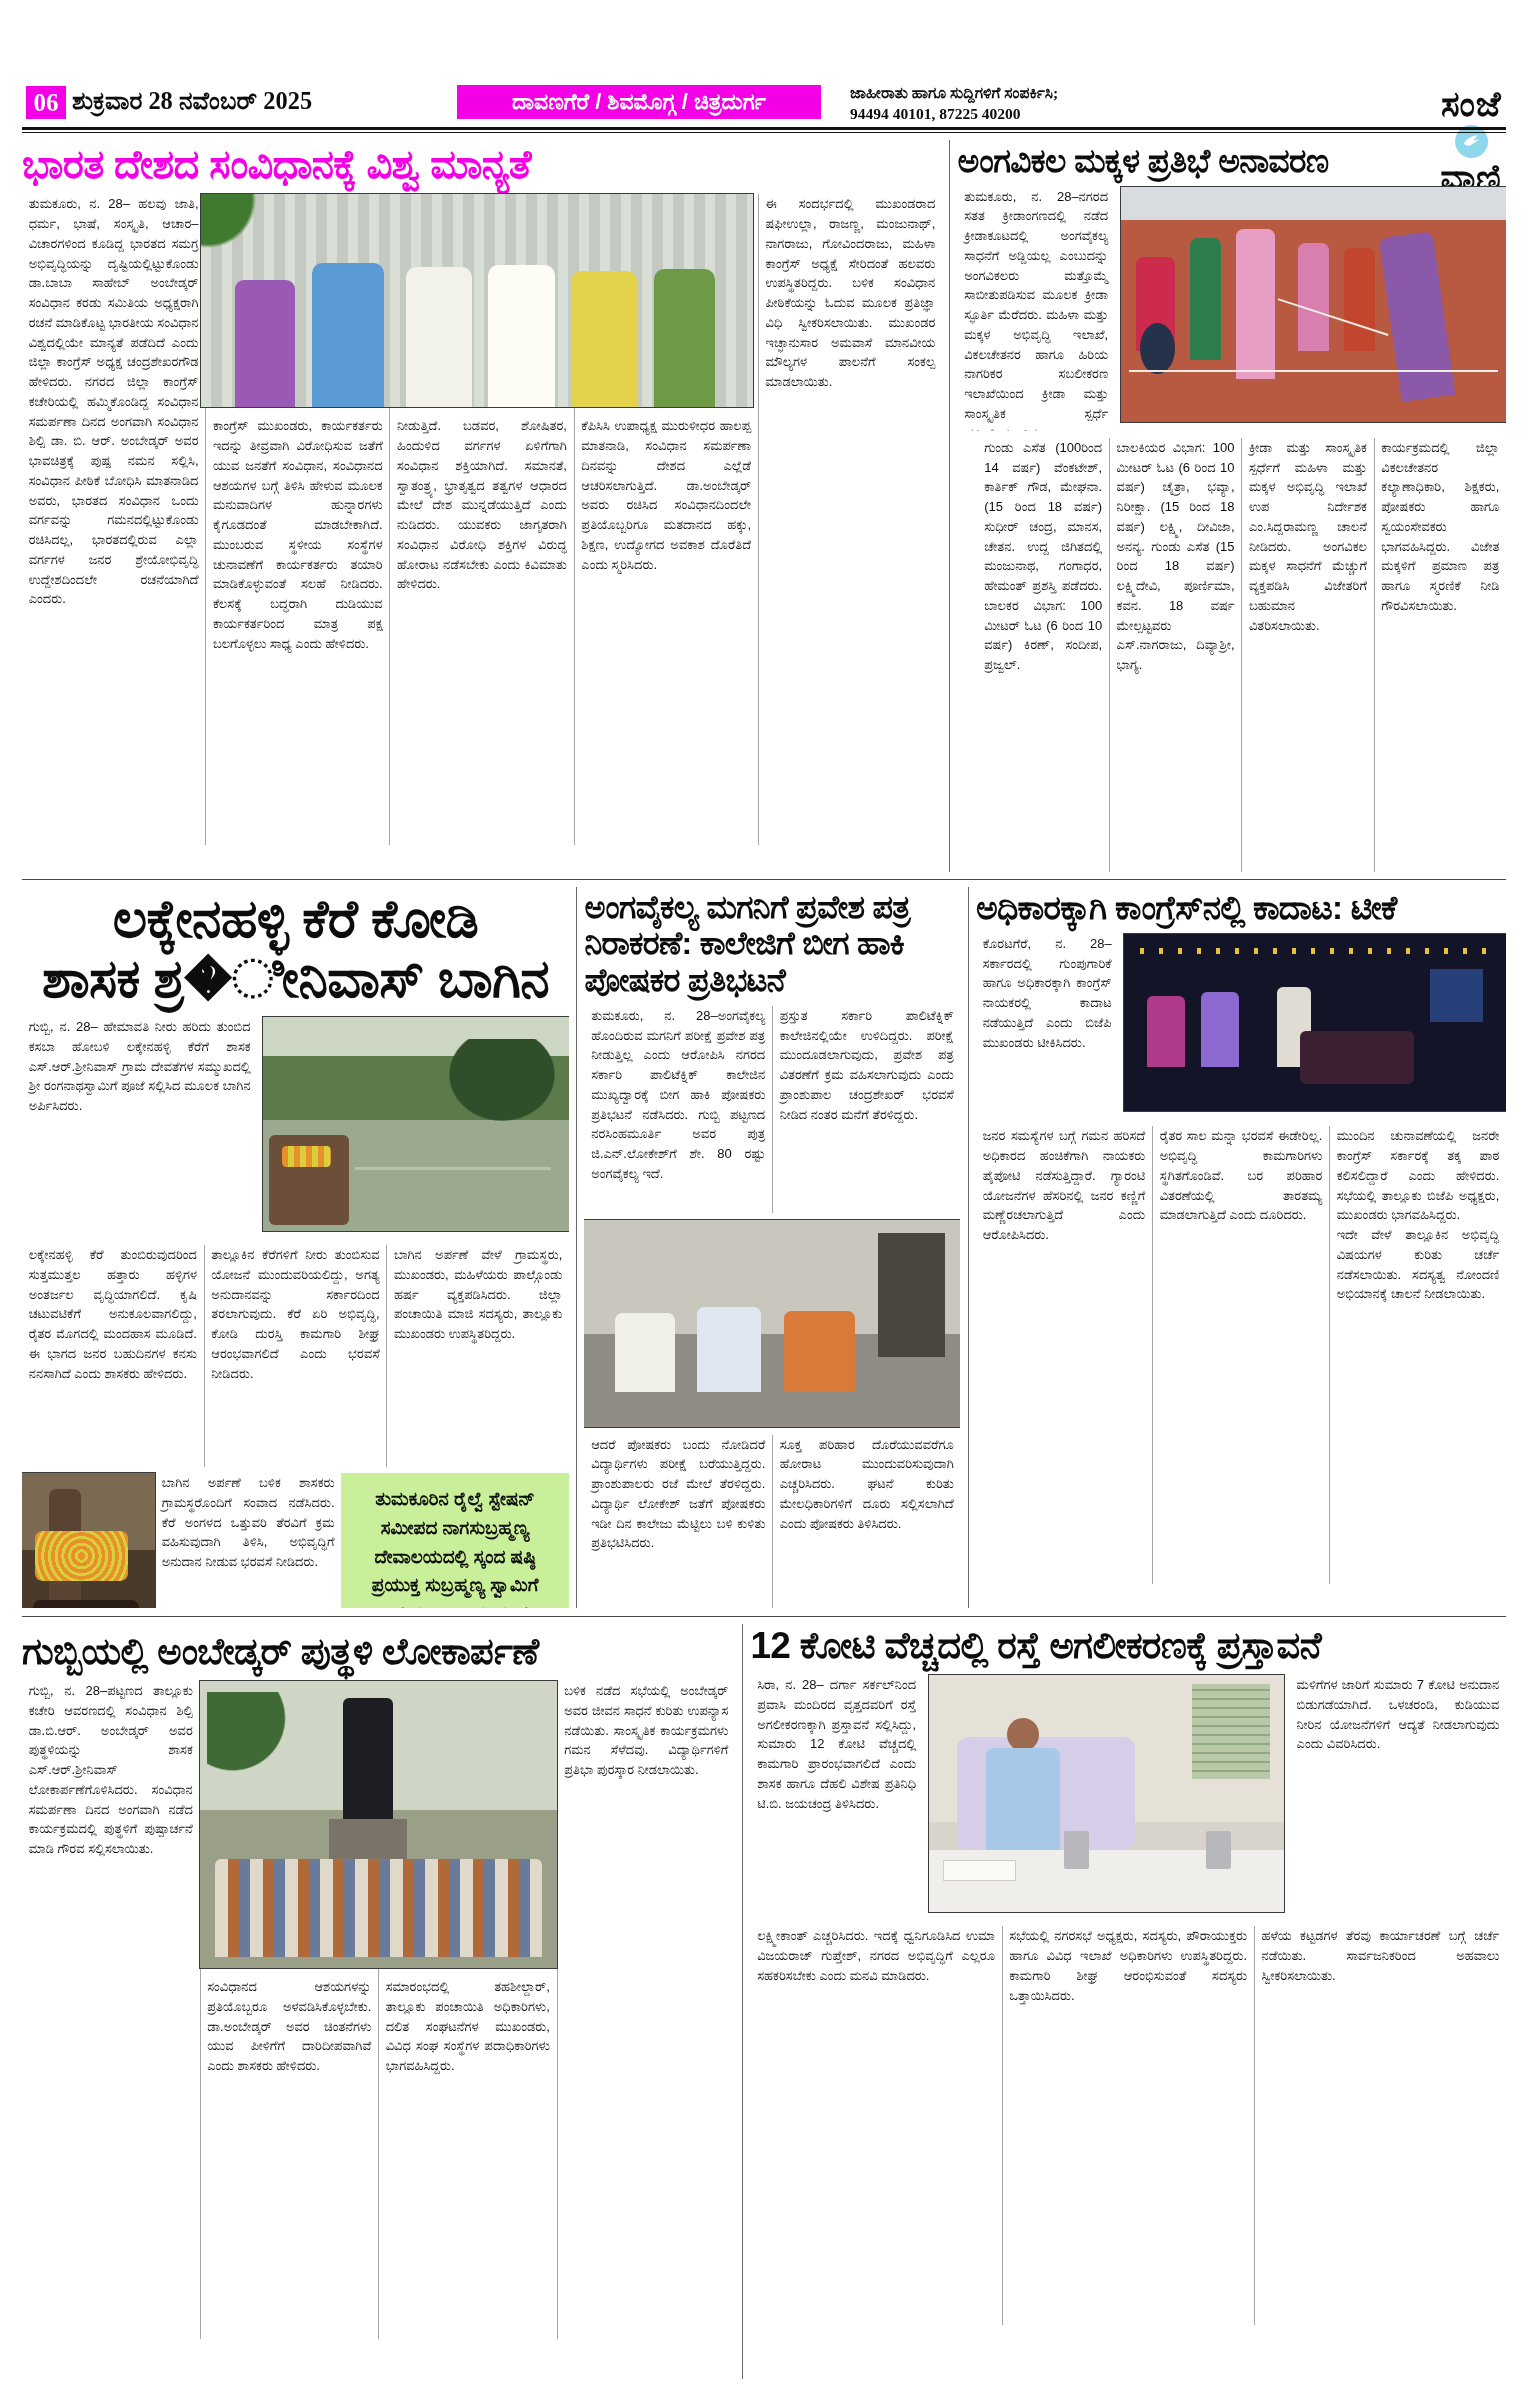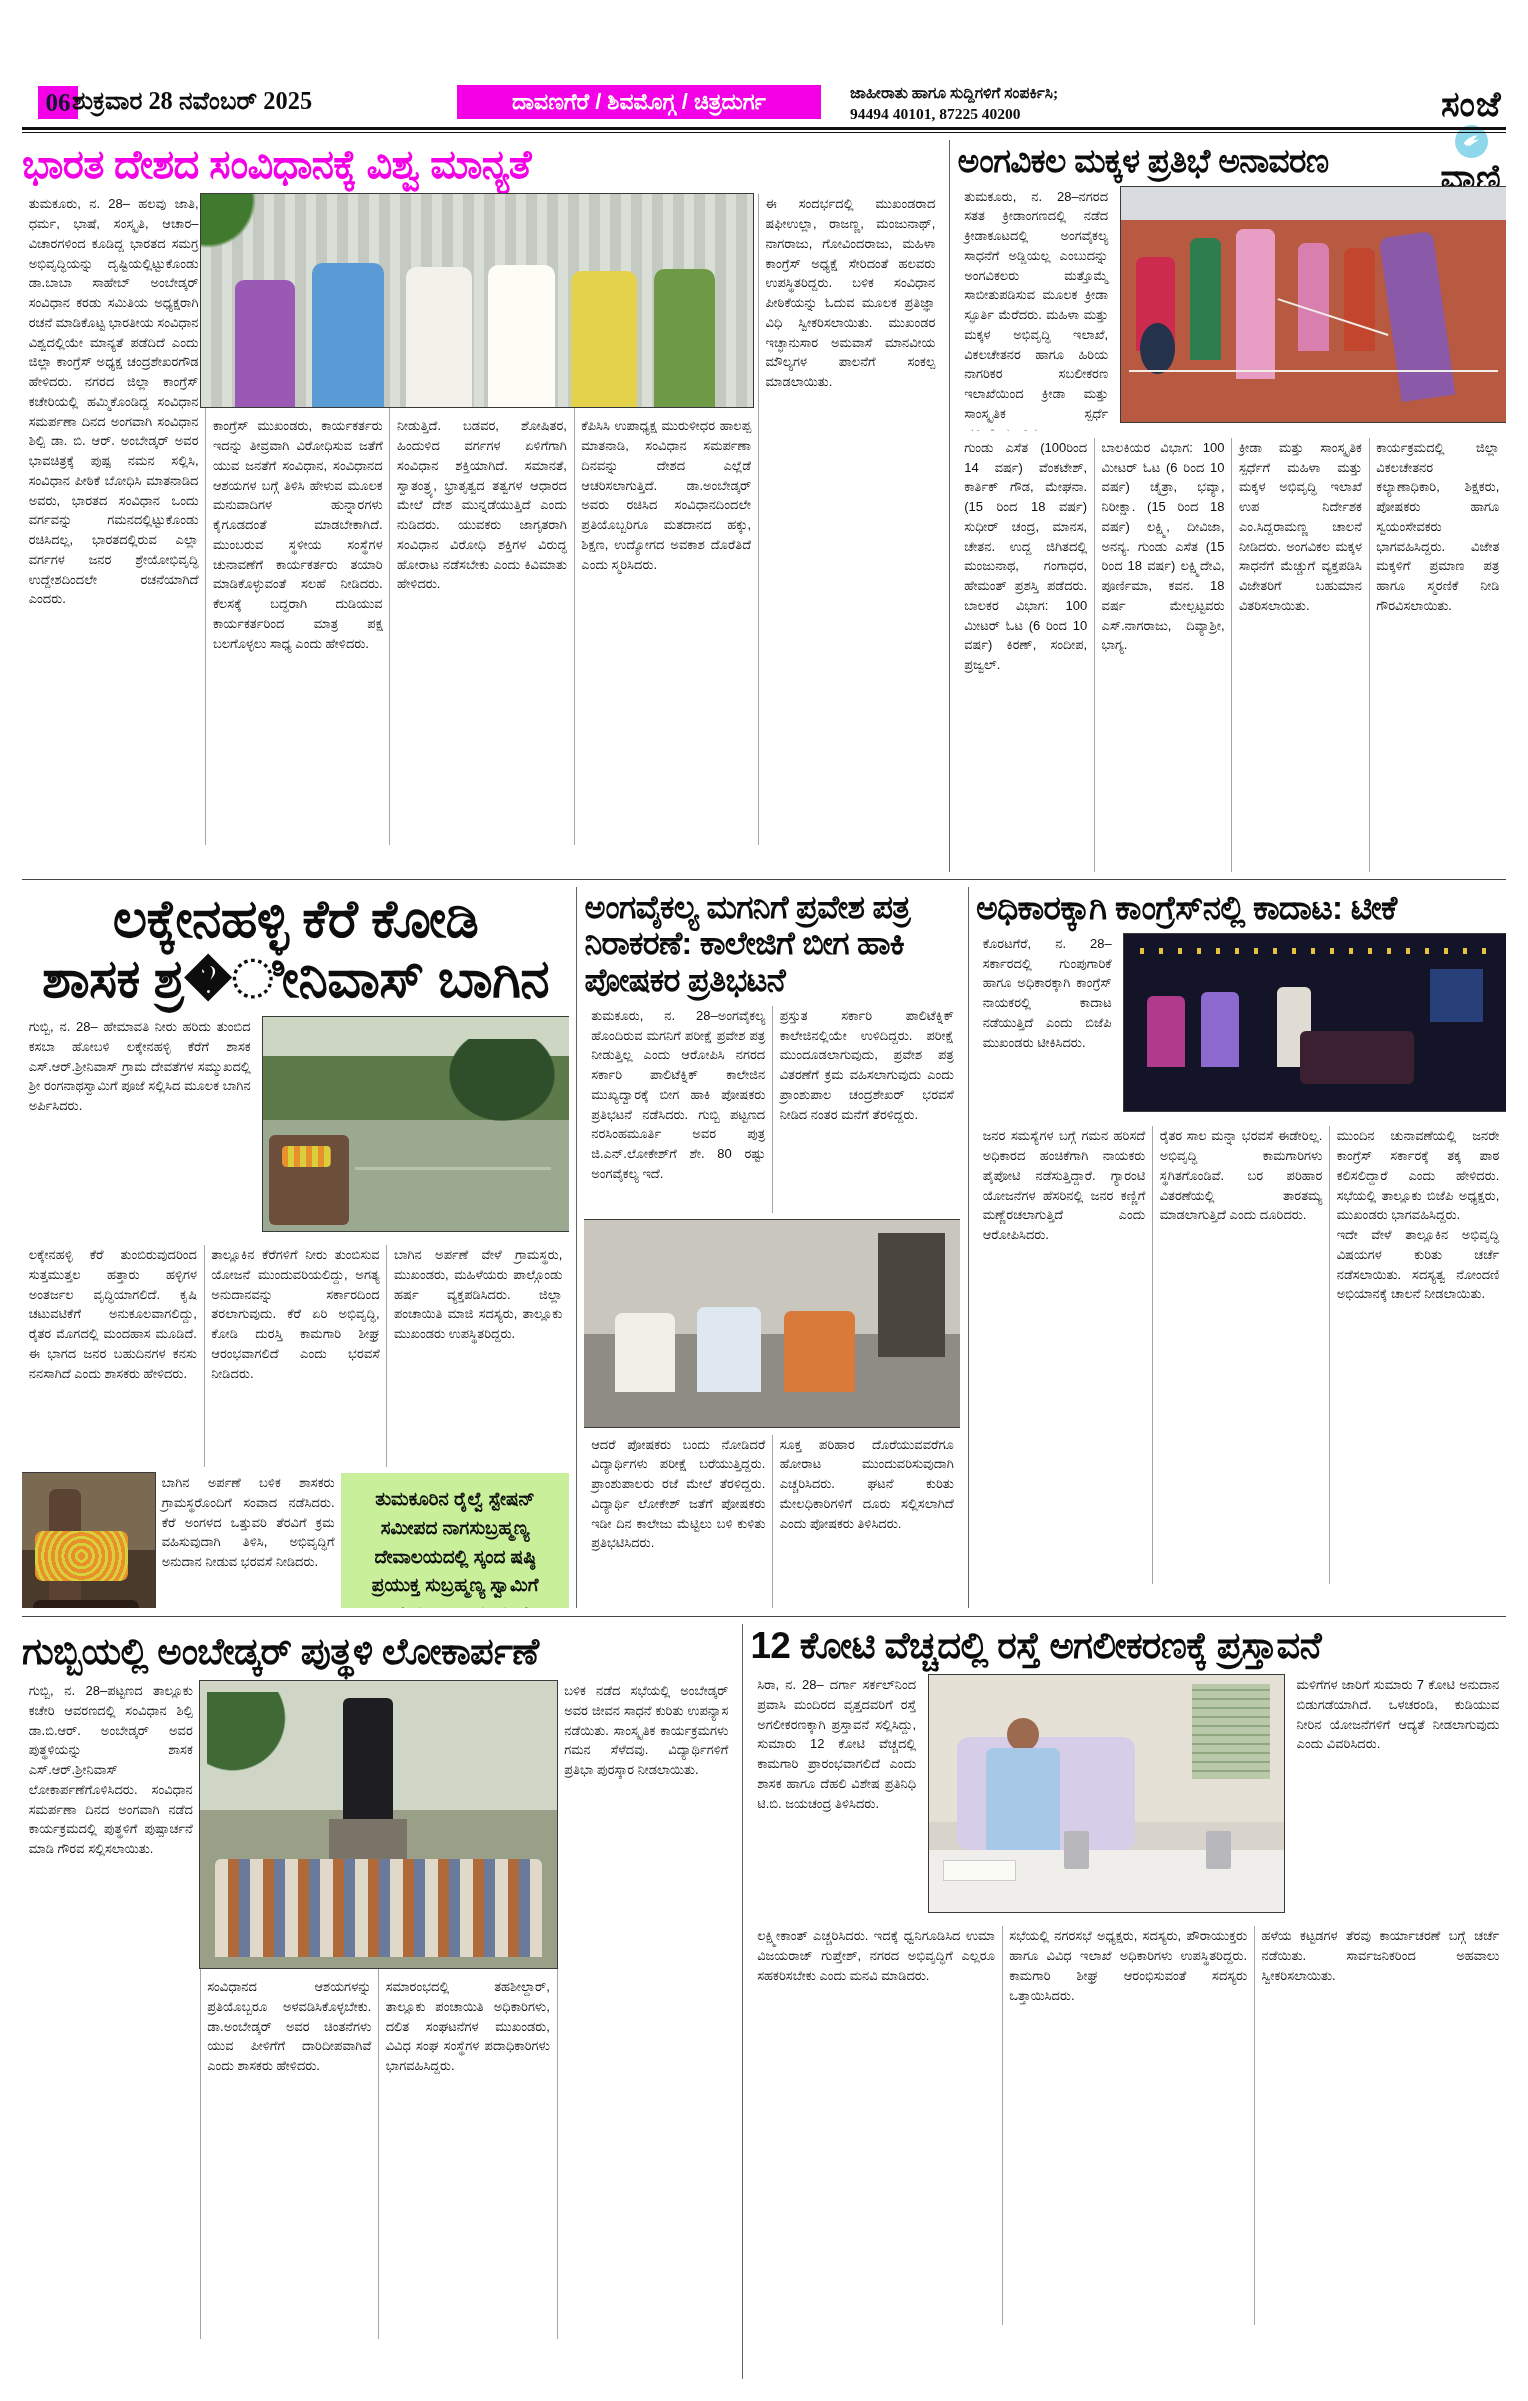--- a/index.html
+++ b/index.html
@@ -1,22 +1,22 @@
 <!DOCTYPE html>
 <html style="font-size:12px"><head>
 <meta charset="utf-8">
 <style>
   html,body{margin:0;padding:0;background:#e8e8e8;}
   .page{position:relative;width:1528px;height:2401px;background:#ffffff;
         font-family:"Liberation Sans",sans-serif;color:#0d0d0d;overflow:hidden;}
 
   
   .header{position:absolute;top:83px;left:22px;width:1484px;height:43px;}
-  .pageno{position:absolute;left:16px;top:3px;width:40px;height:33px;background:#f400e6;
-          color:#0f172a;font-weight:bold;font-size:25px;display:flex;align-items:center;justify-content:center;
+  .pageno{position:absolute;left:4px;top:3px;width:40px;height:33px;background:#f400e6;
+          color:#ffffff;font-weight:bold;font-size:25px;display:flex;align-items:center;justify-content:center;
           font-family:"Liberation Serif",serif;}
   .date{position:absolute;left:50px;top:4.4px;font-size:24.4px;font-weight:bold;font-family:"Liberation Serif",serif;}
   .regionbar{position:absolute;left:435px;top:1.5px;width:364px;height:34px;background:#f400e6;color:#fff;
              display:flex;align-items:center;justify-content:center;font-size:22px;font-weight:bold;}
   .contact{position:absolute;left:828px;top:0;width:318px;font-weight:bold;
            font-size:15.5px;line-height:1.35;font-family:"Liberation Serif",serif;}
   .masthead{position:absolute;right:4.4px;top:1.5px;display:flex;align-items:center;font-size:35px;font-weight:bold;
             font-family:"Liberation Serif",serif;letter-spacing:0.7px;flex-direction:column;}
   .birdlogo{width:33px;height:33px;border-radius:50%;background:#8fd8ec;margin:0 3px;display:flex;
             align-items:center;justify-content:center;}
@@ -120,21 +120,21 @@
             <div class="ps" style="left:5%;top:58%;width:9%;height:22%;background:#24324c;border-radius:50%;"></div>
             <div class="ps" style="left:18%;top:22%;width:8%;height:52%;background:#2e7d4f;border-radius:7.4px 7.4px 0 0;"></div>
             <div class="ps" style="left:30%;top:18%;width:10%;height:64%;background:#e89ec4;border-radius:7.4px 7.4px 0 0;"></div>
             <div class="ps" style="left:46%;top:24%;width:8%;height:46%;background:#d87fb0;border-radius:7.4px 7.4px 0 0;"></div>
             <div class="ps" style="left:58%;top:26%;width:8%;height:44%;background:#c2452e;border-radius:7.4px 7.4px 0 0;"></div>
             <div class="ps" style="left:70%;top:20%;width:14%;height:70%;background:#8a5aa8;border-radius:9px 9px 0 0;transform:rotate(-8deg);"></div>
             <div class="ps" style="left:2%;top:78%;width:96%;height:2.2px;background:#f0ede6;"></div>
             <div class="ps" style="left:40%;top:55%;width:30%;height:2.2px;background:#f0ede6;transform:rotate(18deg);"></div>
           </div>
         </div>
-        <div class="cols" style="height:444px;margin-top:7.4px;">
+        <div class="cols" style="height:444px;margin-top:7.4px;margin-left:20px;">
           <div class="col">ಗುಂಡು ಎಸೆತ (100ರಿಂದ 14 ವರ್ಷ) ವೆಂಕಟೇಶ್, ಕಾರ್ತಿಕ್ ಗೌಡ, ಮೇಘನಾ. (15 ರಿಂದ 18 ವರ್ಷ) ಸುಧೀರ್ ಚಂದ್ರ, ಮಾನಸ, ಚೇತನ. ಉದ್ದ ಜಿಗಿತದಲ್ಲಿ ಮಂಜುನಾಥ, ಗಂಗಾಧರ, ಹೇಮಂತ್ ಪ್ರಶಸ್ತಿ ಪಡೆದರು. ಬಾಲಕರ ವಿಭಾಗ: 100 ಮೀಟರ್ ಓಟ (6 ರಿಂದ 10 ವರ್ಷ) ಕಿರಣ್, ಸಂದೀಪ, ಪ್ರಜ್ವಲ್.</div>
           <div class="col">ಬಾಲಕಿಯರ ವಿಭಾಗ: 100 ಮೀಟರ್ ಓಟ (6 ರಿಂದ 10 ವರ್ಷ) ಚೈತ್ರಾ, ಭವ್ಯಾ, ನಿರೀಕ್ಷಾ. (15 ರಿಂದ 18 ವರ್ಷ) ಲಕ್ಷ್ಮಿ, ದೀವಿಜಾ, ಅನನ್ಯ. ಗುಂಡು ಎಸೆತ (15 ರಿಂದ 18 ವರ್ಷ) ಲಕ್ಷ್ಮಿದೇವಿ, ಪೂರ್ಣಿಮಾ, ಕವನ. 18 ವರ್ಷ ಮೇಲ್ಪಟ್ಟವರು ಎಸ್.ನಾಗರಾಜು, ದಿವ್ಯಾಶ್ರೀ, ಭಾಗ್ಯ.</div>
           <div class="col">ಕ್ರೀಡಾ ಮತ್ತು ಸಾಂಸ್ಕೃತಿಕ ಸ್ಪರ್ಧೆಗೆ ಮಹಿಳಾ ಮತ್ತು ಮಕ್ಕಳ ಅಭಿವೃದ್ಧಿ ಇಲಾಖೆ ಉಪ ನಿರ್ದೇಶಕ ಎಂ.ಸಿದ್ದರಾಮಣ್ಣ ಚಾಲನೆ ನೀಡಿದರು. ಅಂಗವಿಕಲ ಮಕ್ಕಳ ಸಾಧನೆಗೆ ಮೆಚ್ಚುಗೆ ವ್ಯಕ್ತಪಡಿಸಿ ವಿಜೇತರಿಗೆ ಬಹುಮಾನ ವಿತರಿಸಲಾಯಿತು.</div>
           <div class="col">ಕಾರ್ಯಕ್ರಮದಲ್ಲಿ ಜಿಲ್ಲಾ ವಿಕಲಚೇತನರ ಕಲ್ಯಾಣಾಧಿಕಾರಿ, ಶಿಕ್ಷಕರು, ಪೋಷಕರು ಹಾಗೂ ಸ್ವಯಂಸೇವಕರು ಭಾಗವಹಿಸಿದ್ದರು. ವಿಜೇತ ಮಕ್ಕಳಿಗೆ ಪ್ರಮಾಣ ಪತ್ರ ಹಾಗೂ ಸ್ಮರಣಿಕೆ ನೀಡಿ ಗೌರವಿಸಲಾಯಿತು.</div>
         </div>
       </div>
     </div>
 
     <div class="hr"></div>
 

